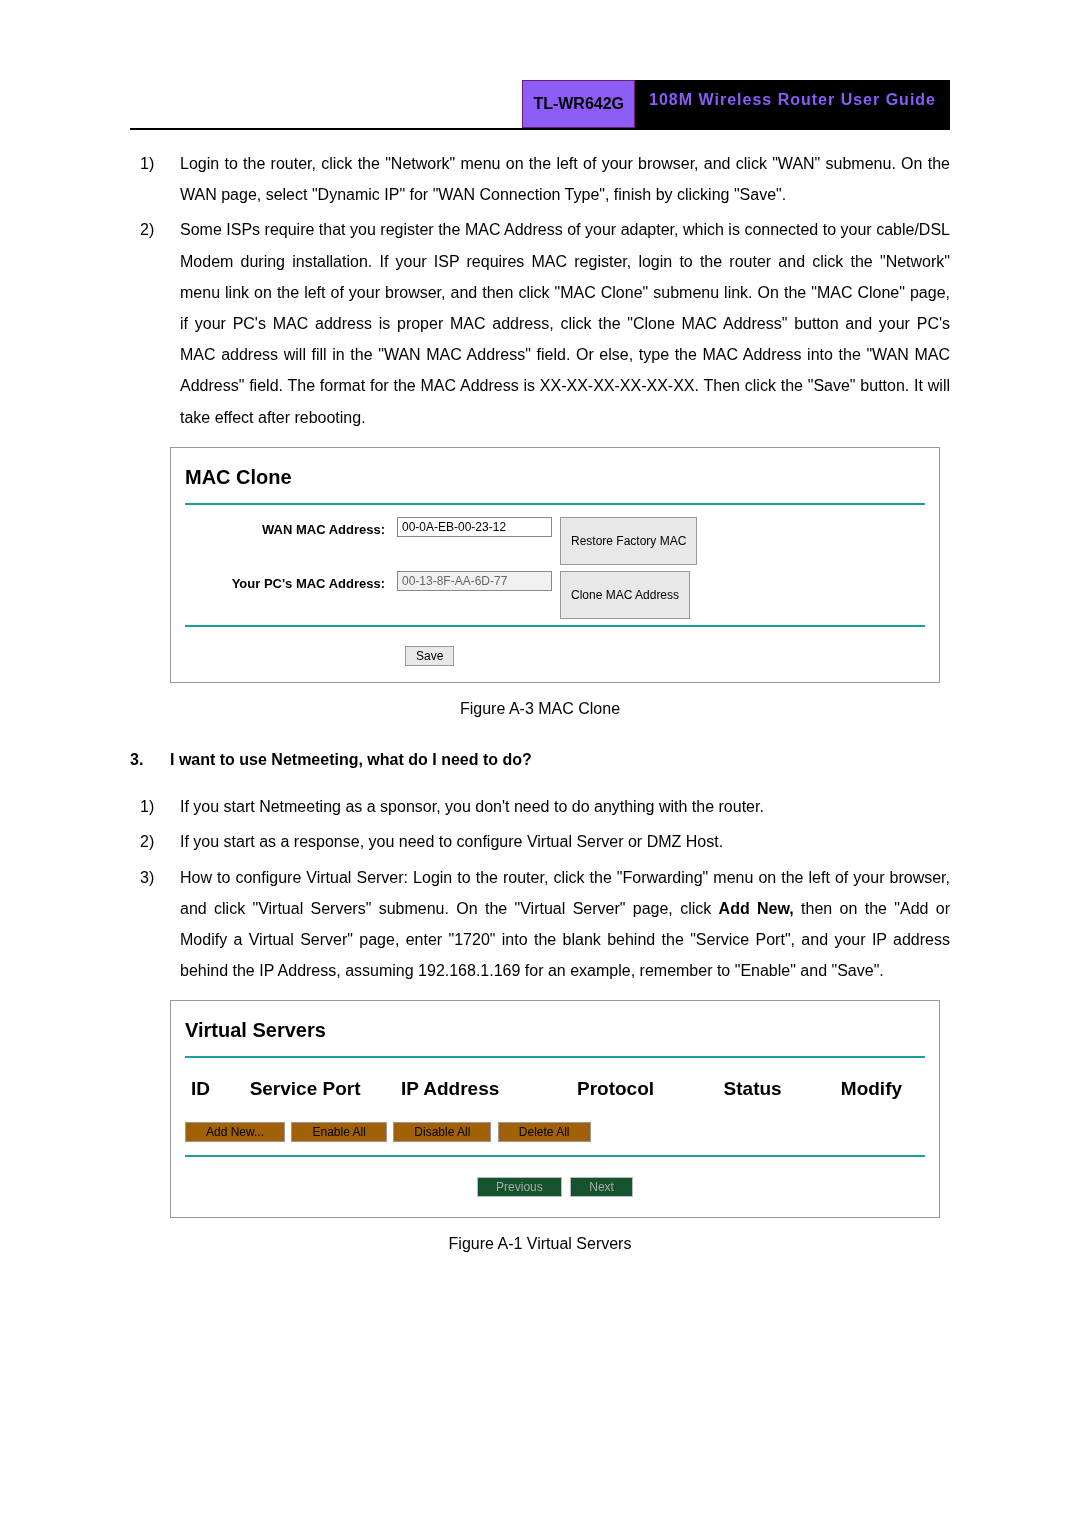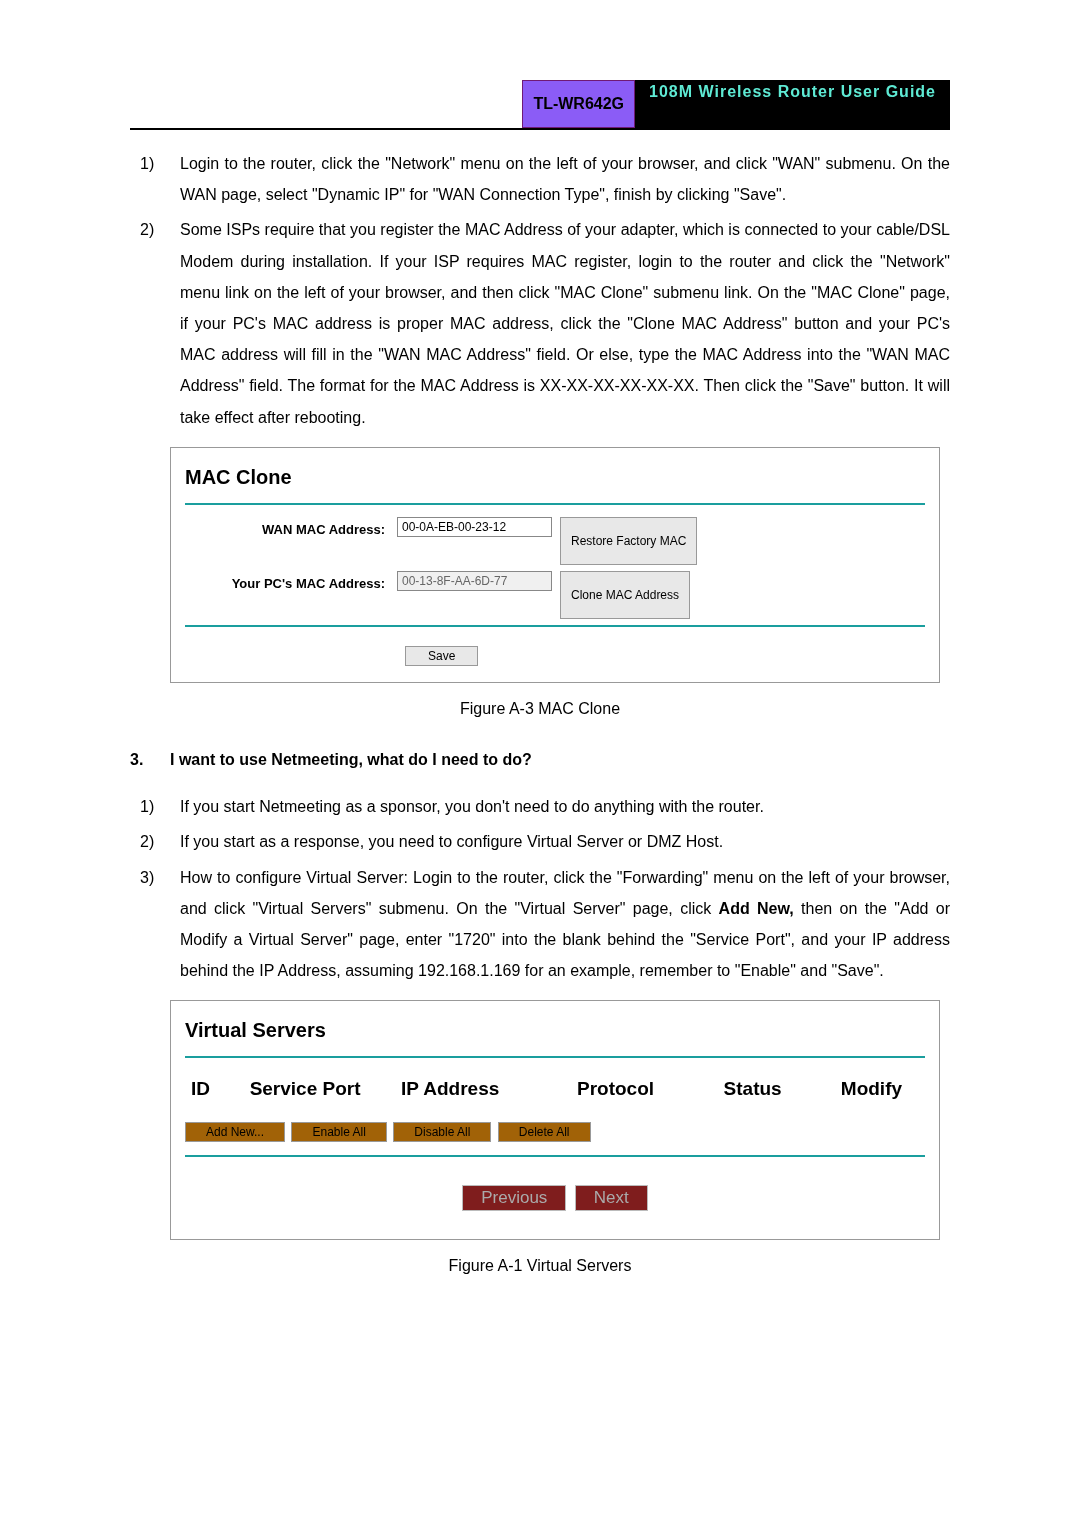--- a/index.html
+++ b/index.html
@@ -15,24 +15,24 @@
     .header-model {
       background: #8b5cf6;
       color: #000;
       font-weight: bold;
       font-size: 16px;
       padding: 14px 10px;
       border: 1px solid #701a75;
     }
     .header-title {
       background: #000;
-      color: #5eead4;
-      font-weight: bold;
-      font-size: 16px;
-      padding: 3px 14px;
+      color: #8b5cf6;
+      font-weight: bold;
+      font-size: 16px;
+      padding: 11px 14px;
       letter-spacing: 1px;
     }
     .header-wrapper {
       text-align: right;
       border-bottom: 2px solid #000;
       padding-bottom: 0;
     }
     .header-inline {
       display: inline-flex;
     }
@@ -148,26 +148,26 @@
       border: 1px solid #999;
       margin-right: 2px;
       cursor: pointer;
       font-family: Arial, sans-serif;
     }
     .vs-nav-row {
       margin-top: 8px;
       text-align: center;
     }
     .vs-nav-btn {
-      font-size: 17px;
+      font-size: 12px;
       padding: 2px 18px;
-      background: #7f1d1d;
+      background: #14532d;
       border: 1px solid #bbb;
       color: #aaa;
-      margin: 16px 2px;
+      margin: 8px 2px;
       font-family: Arial, sans-serif;
     }
     .page-num {
       text-align: center;
       font-size: 16px;
       margin-top: 90px;
     }
     .bold { font-weight: bold; }
   </style>
 </head>
@@ -199,21 +199,21 @@
         <input class="mac-input" value="00-0A-EB-00-23-12" style="">
         <button class="mac-btn">Restore Factory MAC</button>
       </div>
       <div class="mac-row">
         <div class="mac-label">Your PC's MAC Address:</div>
         <input class="mac-input readonly" readonly="" value="00-13-8F-AA-6D-77" style="">
         <button class="mac-btn">Clone MAC Address</button>
       </div>
       <hr class="figure-hr">
       <div class="save-row">
-        <button class="mac-btn" style="padding:2px 22px;">Save</button>
+        <button class="mac-btn" style="padding:2px 10px;">Save</button>
       </div>
     </div>
     <div class="figure-caption">Figure A-3    MAC Clone</div>
 
     <div class="section-heading">
       <div class="section-num">3.</div>
       <div>I want to use Netmeeting, what do I need to do?</div>
     </div>
 
     <div class="list-item">

